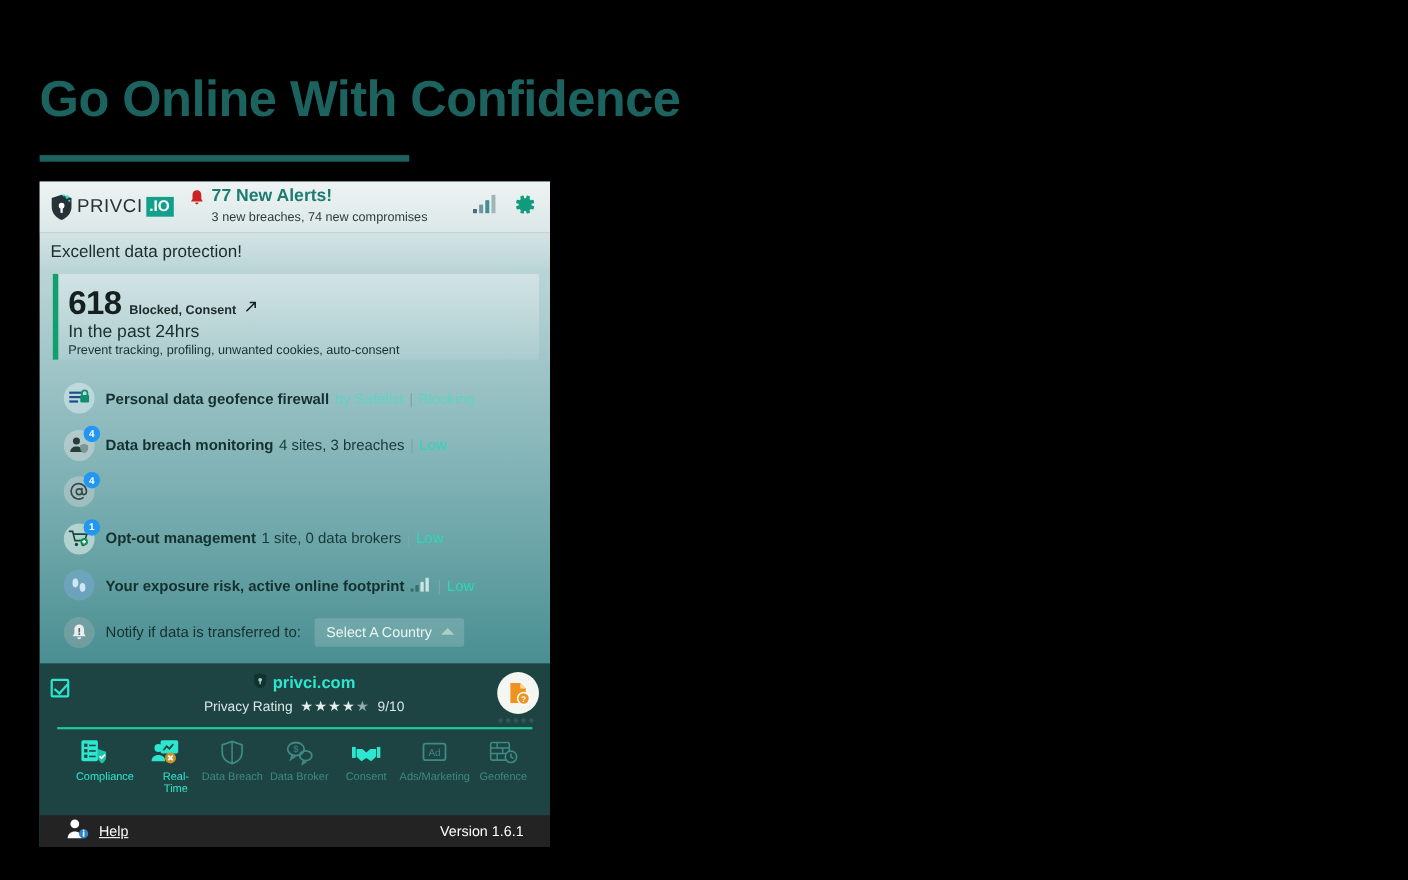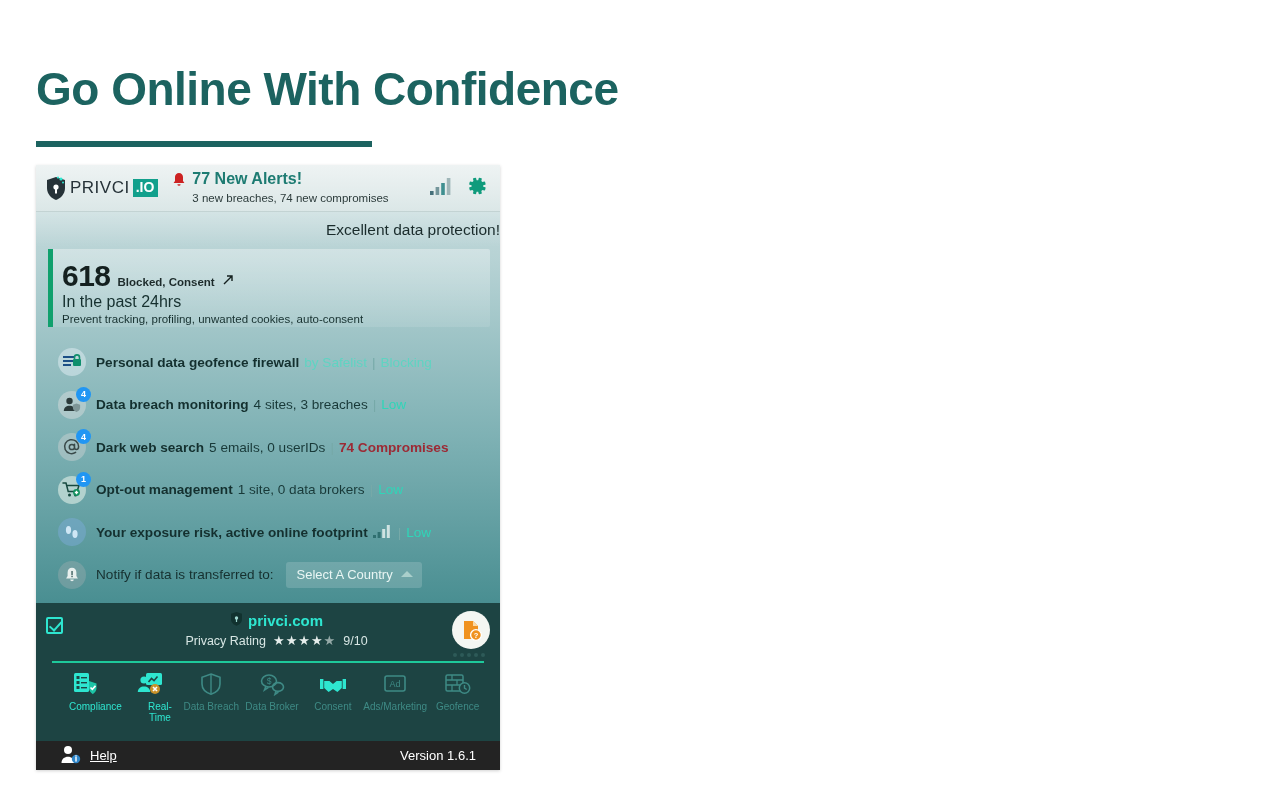--- a/index.html
+++ b/index.html
@@ -2,21 +2,21 @@
 <html><head>
 <meta charset="utf-8">
 <style>
   * { box-sizing: border-box; margin: 0; padding: 0; }
   html, body {
     width: 1280px; height: 800px;
     background: #dcece0;
     font-family: "Liberation Sans", sans-serif;
     overflow: hidden;
   }
-  .slide { position: relative; width: 1280px; height: 800px; background: #ffffff; }
+  .slide { position: relative; width: 1280px; height: 800px; background: #000000; }
 
   
   .title {
     position: absolute; left: 36px; top: 62px;
     font-size: 46px; font-weight: bold; color: #1c6360;
     letter-spacing: -0.5px; font-family: "Liberation Sans", sans-serif;
   }
   .title-rule {
     position: absolute; left: 36px; top: 141px;
     width: 336px; height: 6px; background: #1c6360;
@@ -58,21 +58,20 @@
   .alert-block { margin-left: 14px; display: flex; align-items: flex-start; gap: 6px; }
   .bell { margin-top: 2px; }
   .alert-title { font-size: 16px; font-weight: bold; color: #1d7b72; line-height: 18px; }
   .alert-sub { font-size: 11.5px; color: #2c3b3b; line-height: 15px; margin-top: 1px; }
   .hdr-right { margin-left: auto; display: flex; align-items: center; gap: 10px; }
 
   
   .status-line {
     padding: 9px 0 8px 10px; font-size: 15.5px; color: #1a2c2c;
     background: linear-gradient(180deg, rgba(255,255,255,.30), rgba(255,255,255,0));
-    text-align: right;
   }
 
   
   .stat-card {
     margin: 2px 10px 0 12px; height: 78px; position: relative;
     background: linear-gradient(180deg, rgba(255,255,255,.34), rgba(255,255,255,.10));
     border-radius: 2px; padding: 11px 0 0 14px;
   }
   .stat-accent { position: absolute; left: 0; top: 0; bottom: 0; width: 5px; background: #10a06d; }
   .stat-row1 { display: flex; align-items: baseline; gap: 7px; }
@@ -259,26 +258,20 @@
           <span class="f-low">Low</span>
         </span>
       </div>
 
       <div class="frow">
         <span class="ficon" style="background:rgba(215,215,215,.42)">
           <span class="badge">4</span>
           <svg width="20" height="20" viewBox="0 0 20 20">
             <path d="M13.6 15.4 a7 7 0 1 1 3-5.8 c0 2-.9 3-2.2 3 -1.2 0-1.9-.8-1.9-2.3V7.2 m0 2.8 a2.6 2.6 0 1 1 -5.2 0 2.6 2.6 0 0 1 5.2 0" stroke="#3a4a4a" stroke-width="1.5" fill="none" stroke-linecap="round"></path>
           </svg>
-        </span>
-        <span class="ftext">
-          <span class="f-title">Dark web search</span>
-          <span class="f-mid">5 emails, 0 userIDs</span>
-          <span class="f-sep">|</span>
-          <span class="f-danger">74 Compromises</span>
         </span>
       </div>
 
       <div class="frow">
         <span class="ficon" style="background:rgba(225,240,232,.60)">
           <span class="badge">1</span>
           <svg width="20" height="20" viewBox="0 0 20 20">
             <path d="M1 3 H4 L6.2 11.5 H15 L17 5.5 H5" stroke="#16493f" stroke-width="1.5" fill="none" stroke-linecap="round"></path>
             <circle cx="7.5" cy="15" r="1.5" fill="#16493f"></circle>
             <circle cx="13.5" cy="15" r="1.5" fill="#16493f"></circle>

